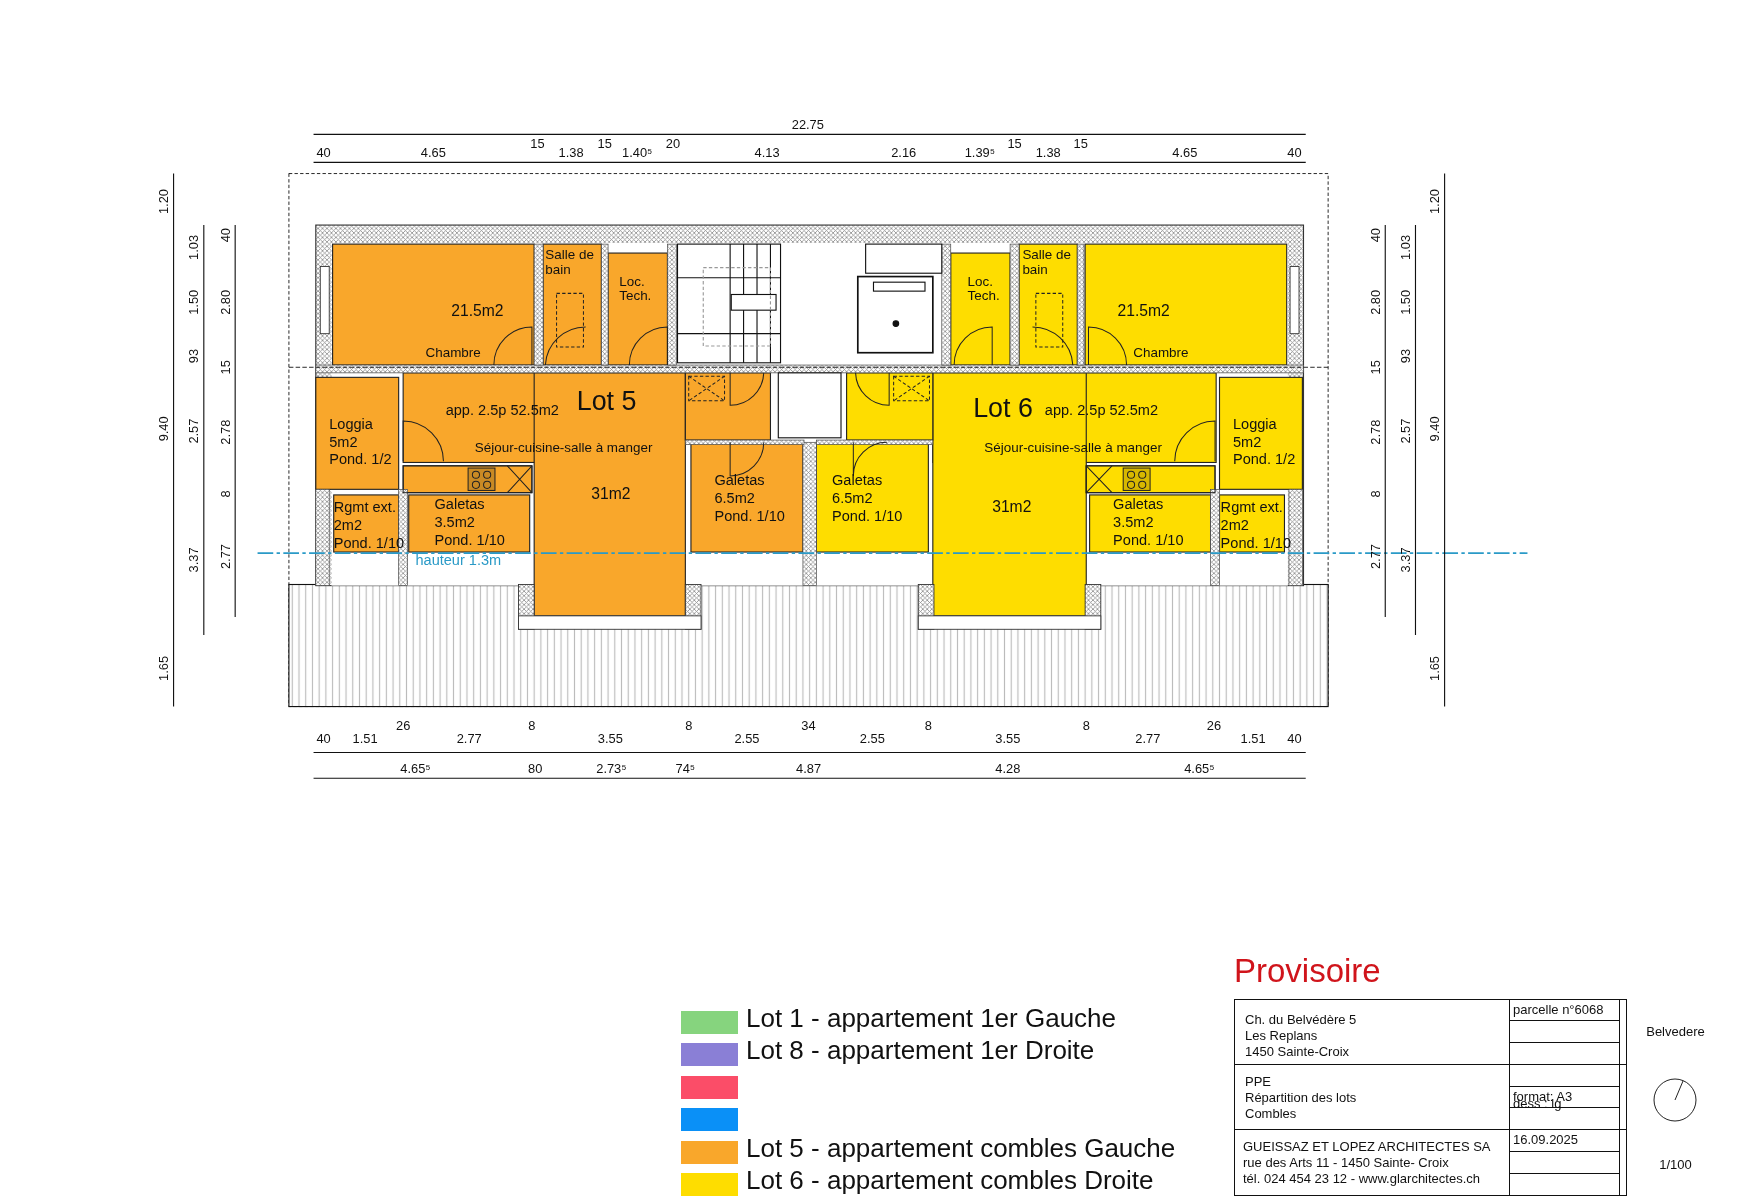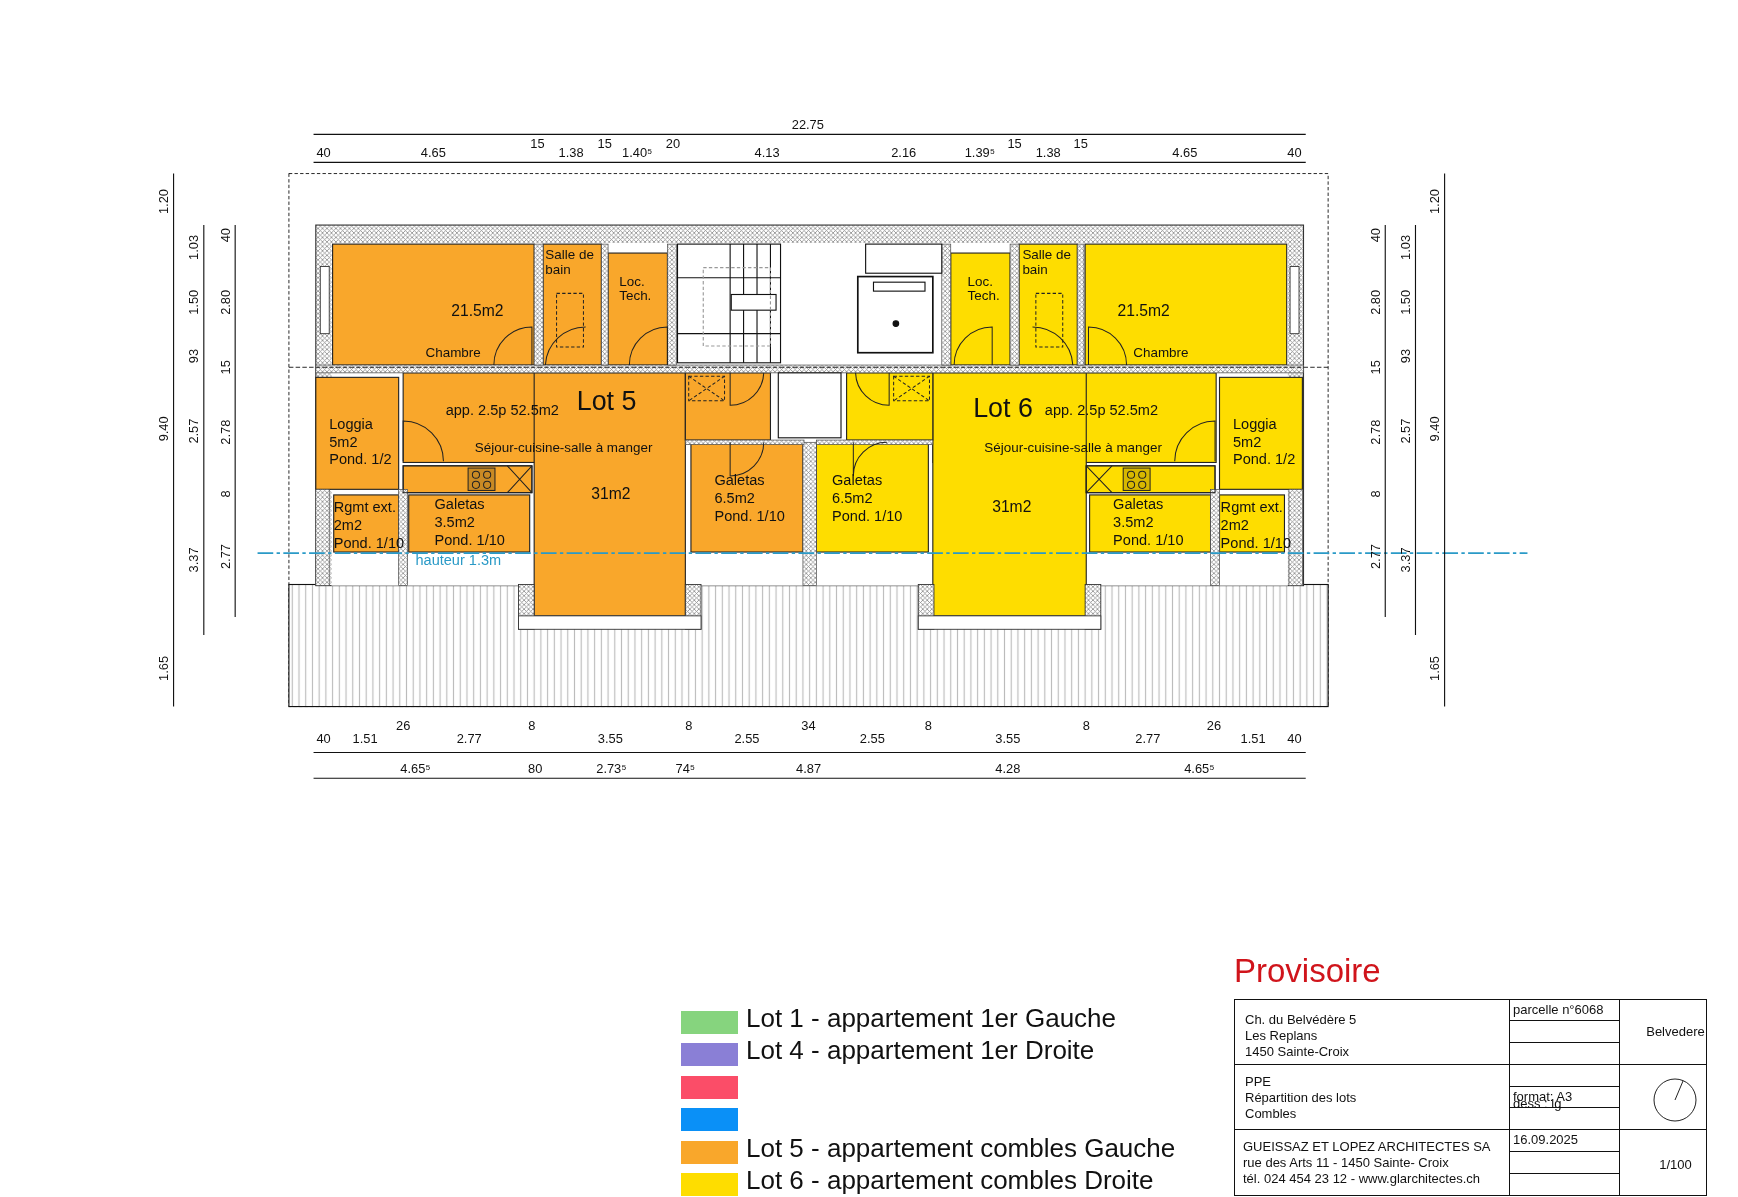--- a/index.html
+++ b/index.html
@@ -7,21 +7,21 @@
   #plan{position:absolute;left:0;top:0;width:1738px;height:1197px;}
   .t{font-family:"Liberation Sans",sans-serif;fill:#111;}
   .dim{font-size:11.5px;}
   .room{font-size:13px;}
   .lot{font-size:24px;}
   .legend{position:absolute;left:681px;top:1001px;}
   .legend-row{display:flex;align-items:flex-end;height:32.5px;}
   .swatch{width:57px;height:23px;margin-right:8px;}
   .legend-label{font-size:26px;color:#111;white-space:nowrap;}
   .prov{position:absolute;left:1234px;top:952px;font-size:33px;color:#d0141b;}
-  .tb{position:absolute;left:1234px;top:999px;width:473px;height:197px;border:1.2px solid #111;box-sizing:border-box;padding-left:39px;}
+  .tb{position:absolute;left:1234px;top:999px;width:393px;height:197px;border:1.2px solid #111;box-sizing:border-box;padding-left:39px;}
   .tb div{position:absolute;box-sizing:border-box;font-size:13px;color:#111;line-height:16px;}
   .ln{background:#111;}
 </style>
 </head>
 <body>
 
 <svg id="plan" viewBox="0 0 1552 1069" preserveAspectRatio="none" xmlns="http://www.w3.org/2000/svg">
   <defs>
     <pattern id="hatch" width="4" height="4" patternUnits="userSpaceOnUse">
       <rect width="4" height="4" fill="#fff"></rect>
@@ -303,21 +303,21 @@
 
 <div class="prov">Provisoire</div>
 
 <div class="legend">
   <div class="legend-row">
       <div class="swatch" style="background: rgb(134, 212, 126);"></div>
       <span class="legend-label">Lot 1 - appartement 1er Gauche</span>
     </div>
   <div class="legend-row">
       <div class="swatch" style="background: rgb(138, 127, 214);"></div>
-      <span class="legend-label">Lot 4 - appartement 1er Droite</span>
+      <span class="legend-label">Lot 8 - appartement 1er Droite</span>
     </div>
   <div class="legend-row">
       <div class="swatch" style="background: rgb(251, 77, 104);"></div>
     </div>
   <div class="legend-row">
       <div class="swatch" style="background: rgb(10, 144, 247);"></div>
     </div>
   <div class="legend-row">
       <div class="swatch" style="background: rgb(249, 167, 43);"></div>
       <span class="legend-label">Lot 5 - appartement combles Gauche</span>

